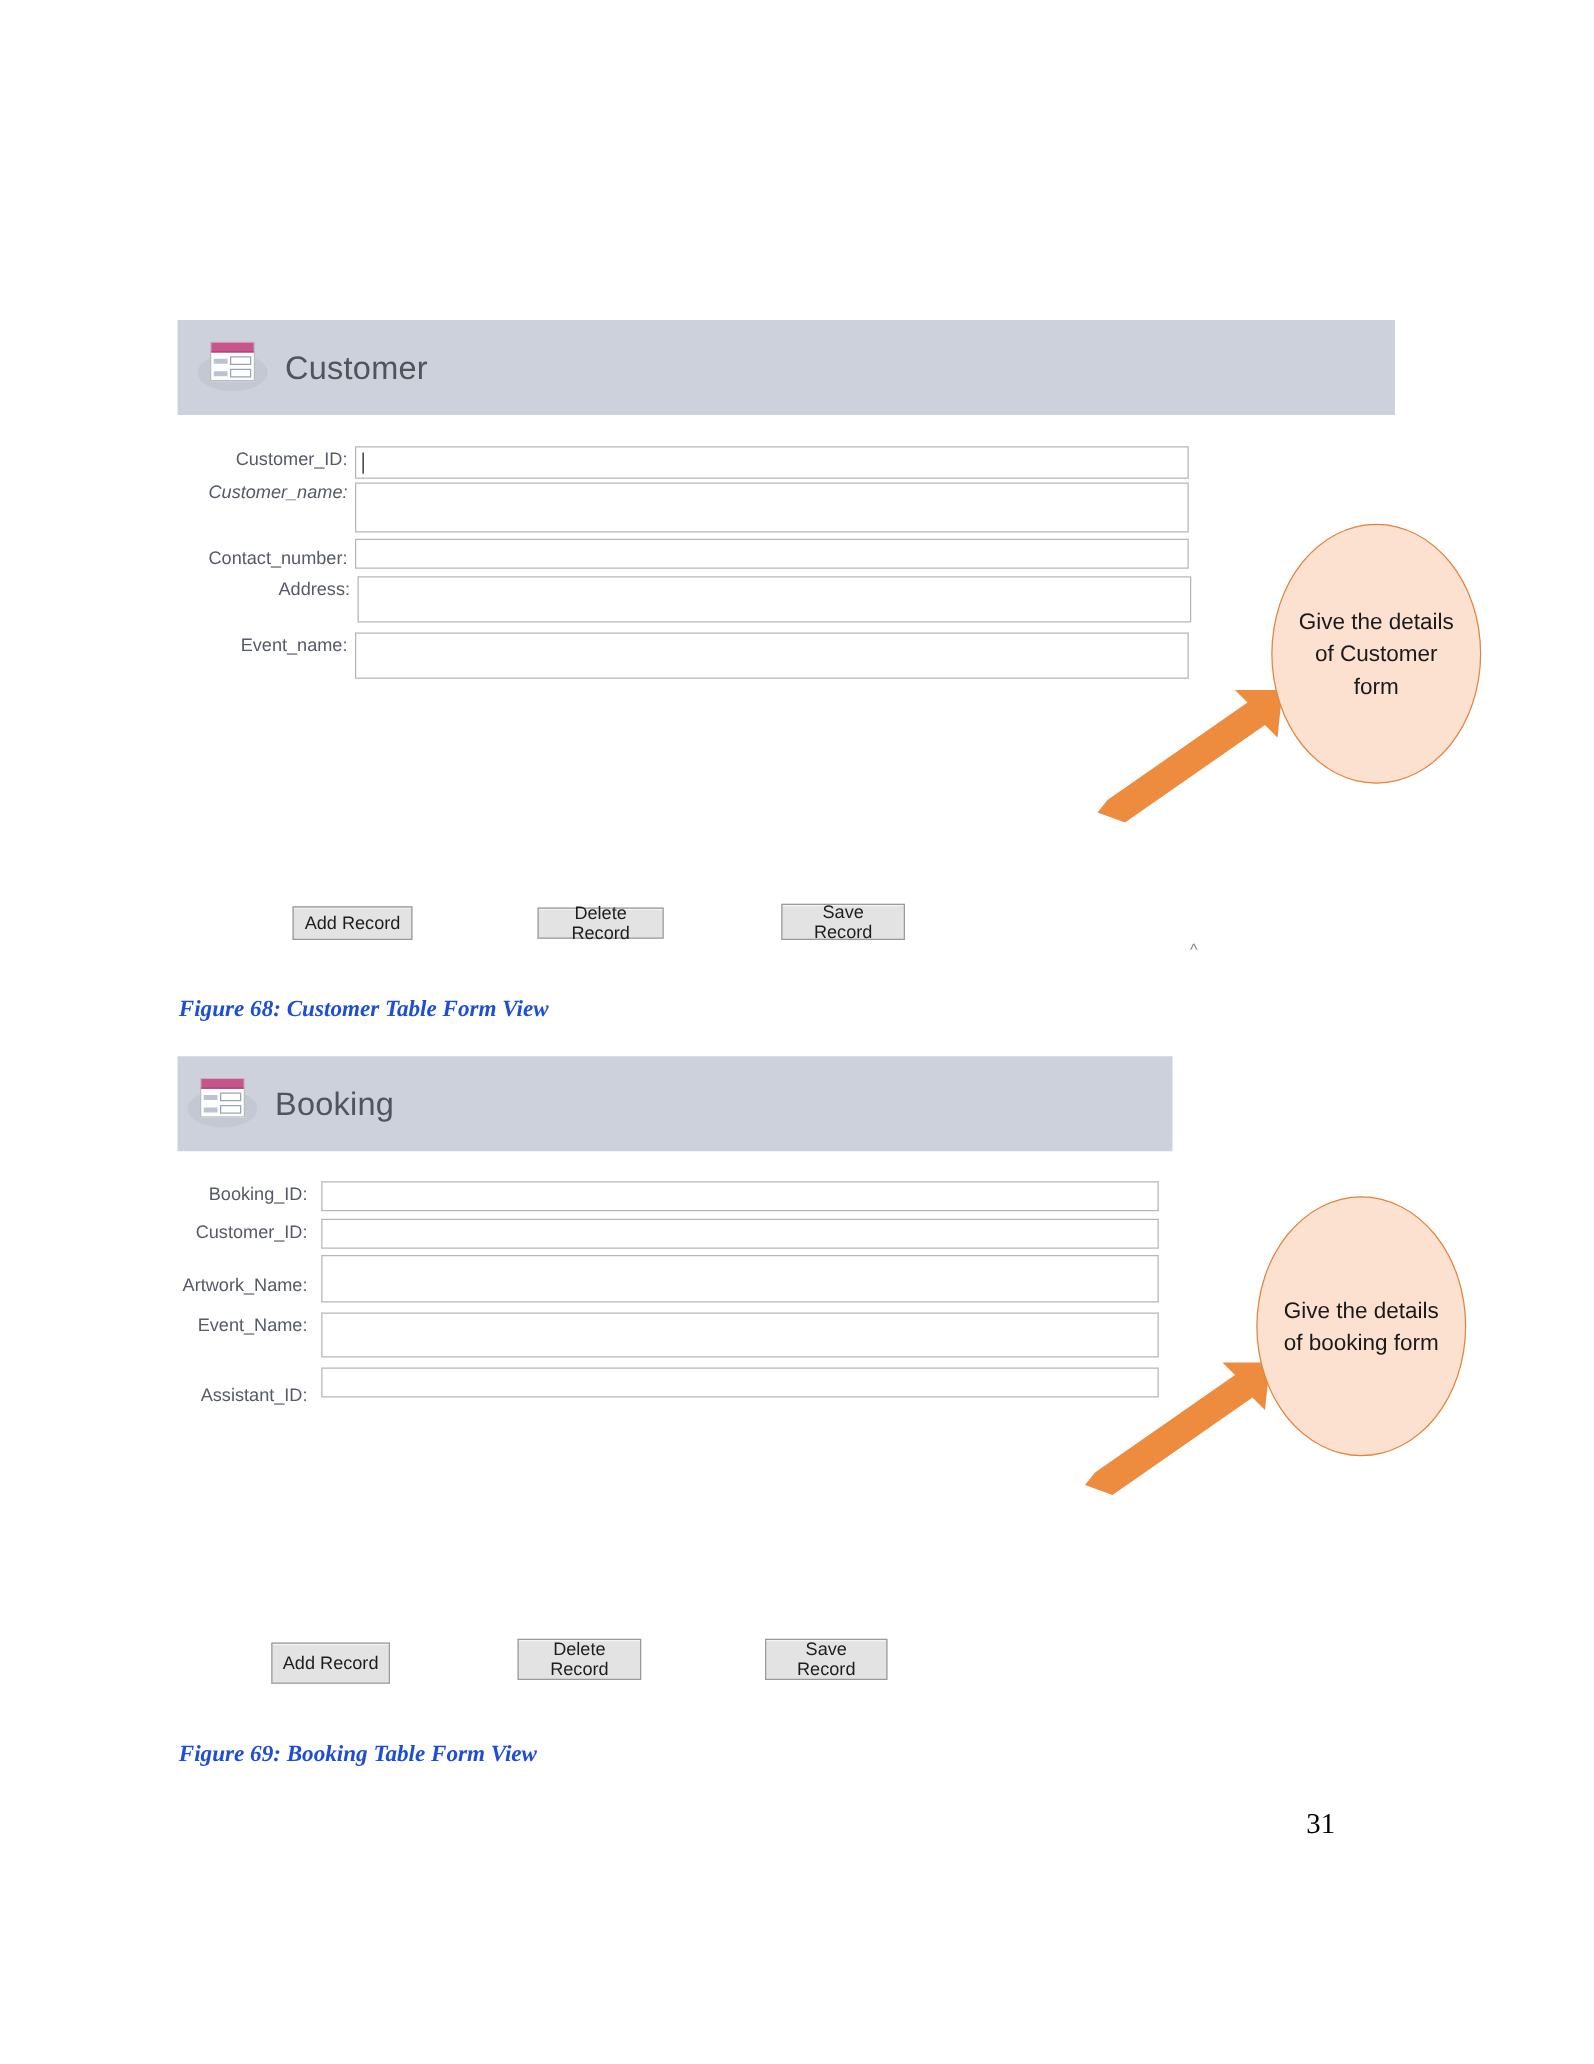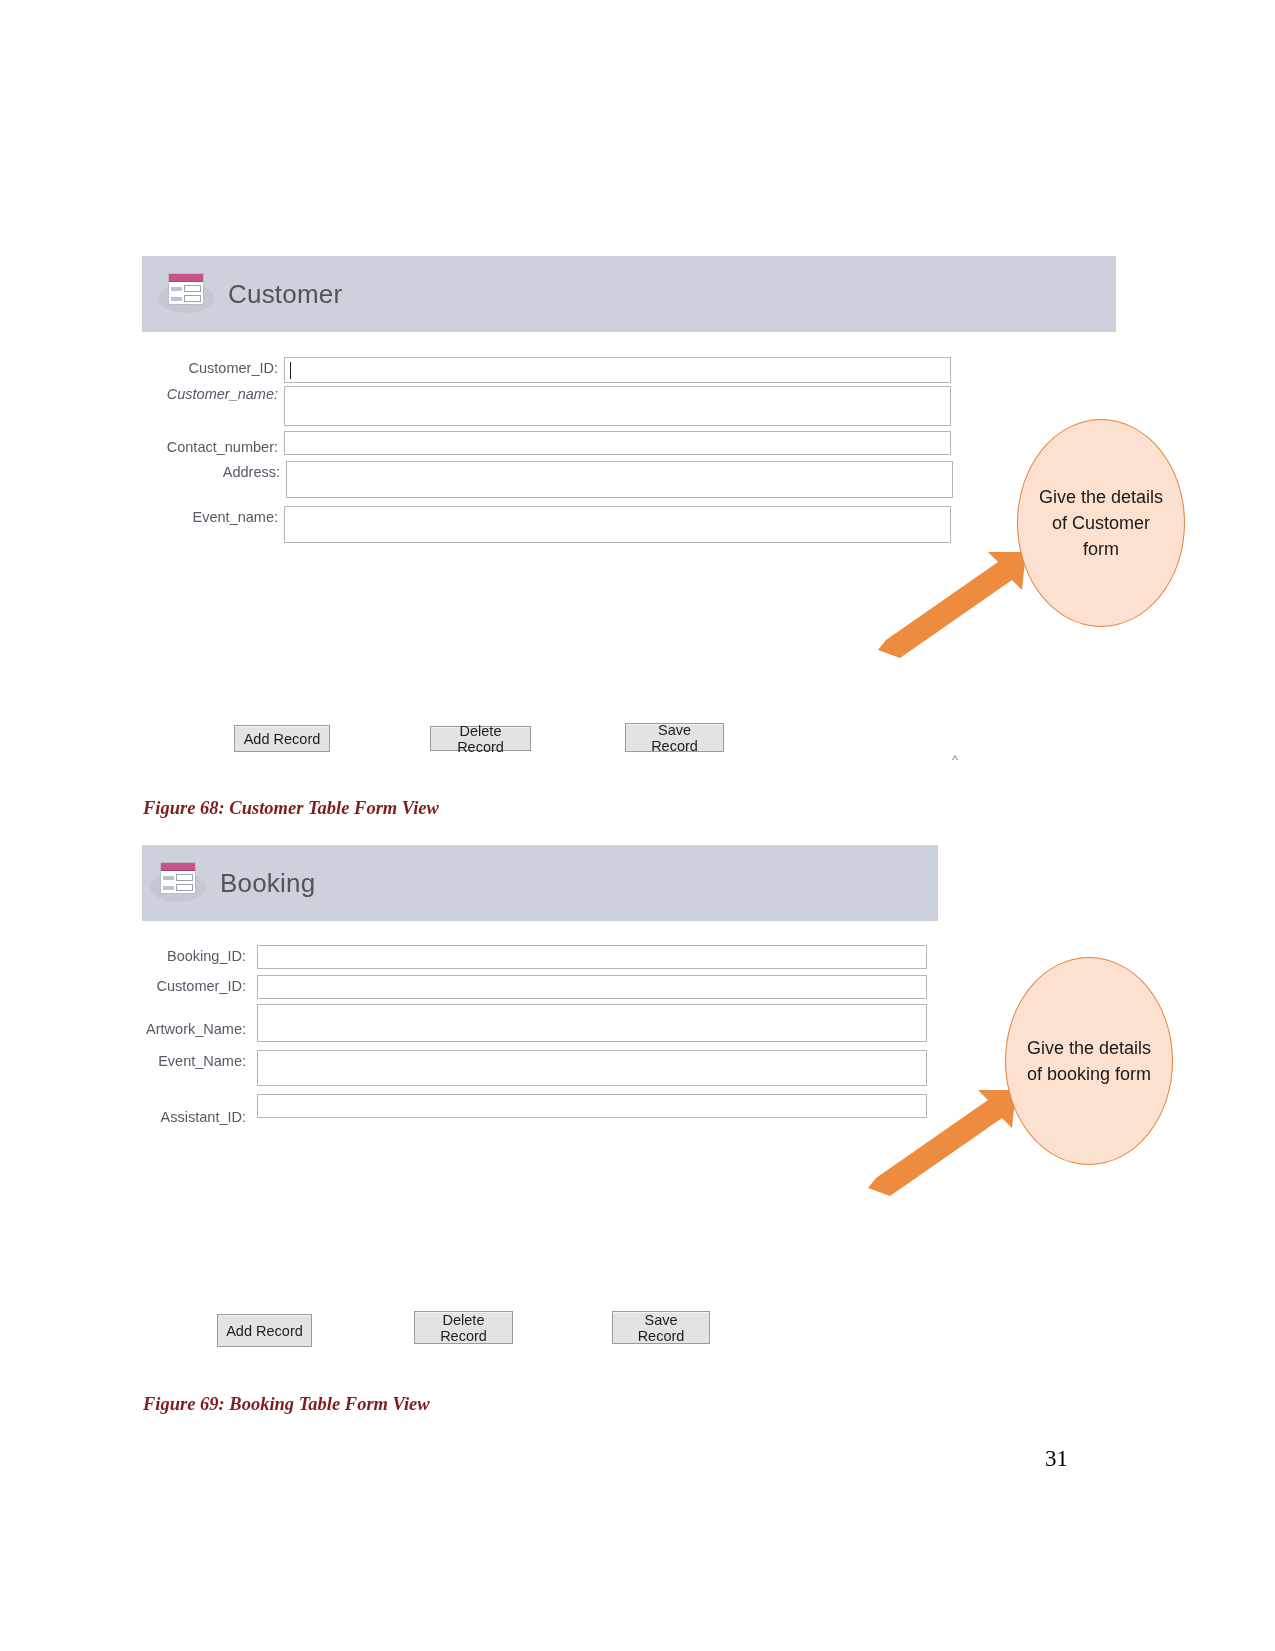--- a/index.html
+++ b/index.html
@@ -157,21 +157,21 @@
     position: absolute;
   }
 
   
   .caption {
     position: absolute;
     font-family: "Liberation Serif", serif;
     font-weight: bold;
     font-style: italic;
     font-size: 18.5px;
-    color: #7f1d1d;
+    color: #1d4ed8;
     white-space: nowrap;
     text-align: right;
   }
   .page-number {
     position: absolute;
     font-family: "Liberation Serif", serif;
     font-size: 23px;
     color: #000000;
   }
   .stray-mark {

